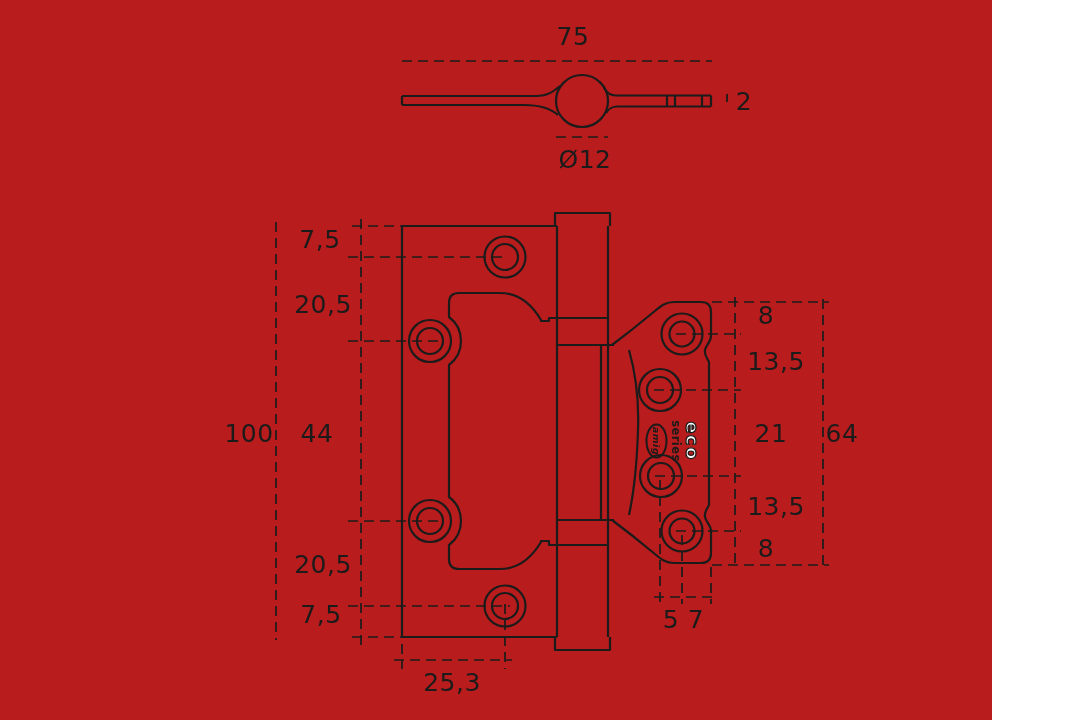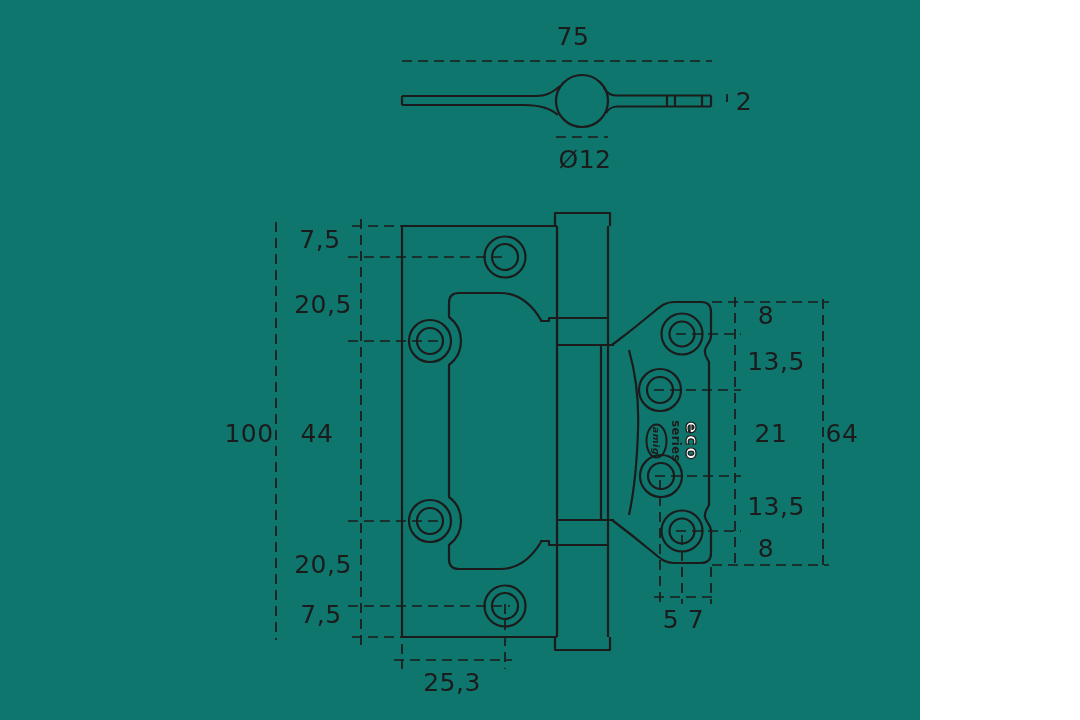--- a/index.html
+++ b/index.html
@@ -3,23 +3,23 @@
 <meta charset="utf-8">
 <style>
   html, body {
     margin: 0;
     padding: 0;
     background: #ffffff;
     font-family: "DejaVu Sans", "Liberation Sans", sans-serif;
   }
   #stage {
     position: relative;
-    width: 920px;
+    width: 992px;
     height: 720px;
-    background: #0f766e;
+    background: #b91c1c;
     overflow: hidden;
     text-decoration: underline;
   }
   #drawing-svg {
     position: absolute;
     left: 0;
     top: 0;
   }
   .dim-label {
     font-size: 25px;

